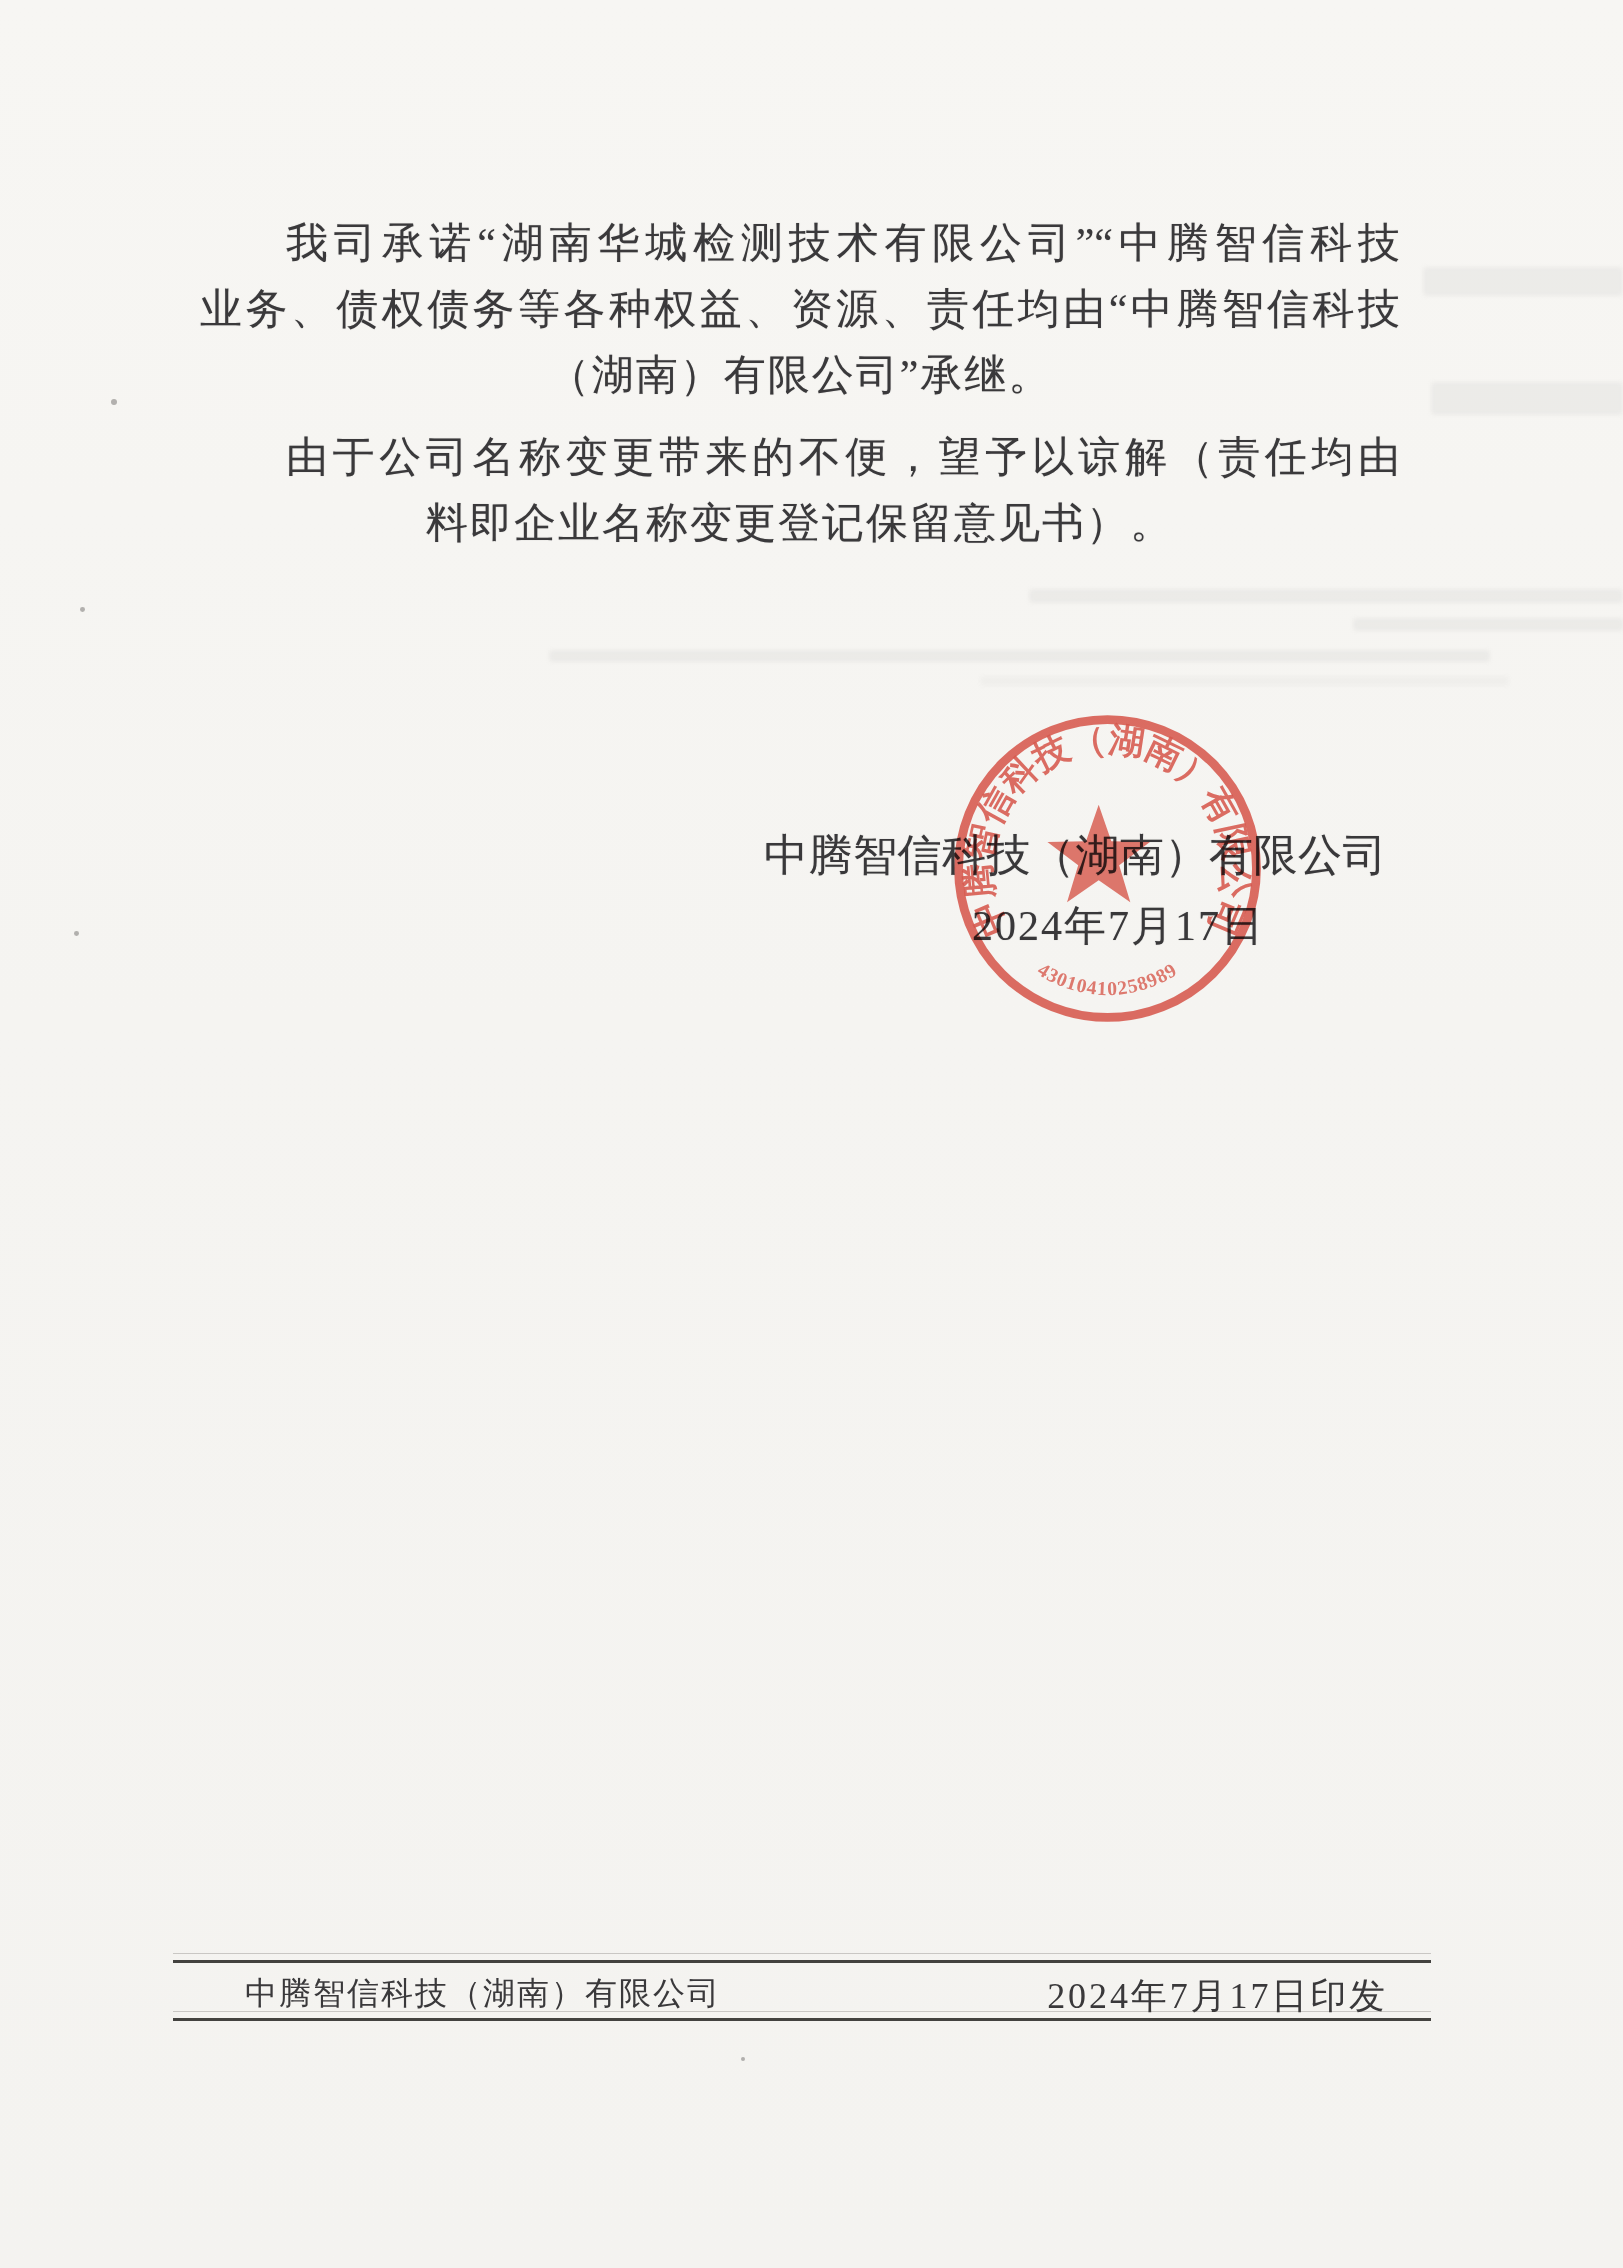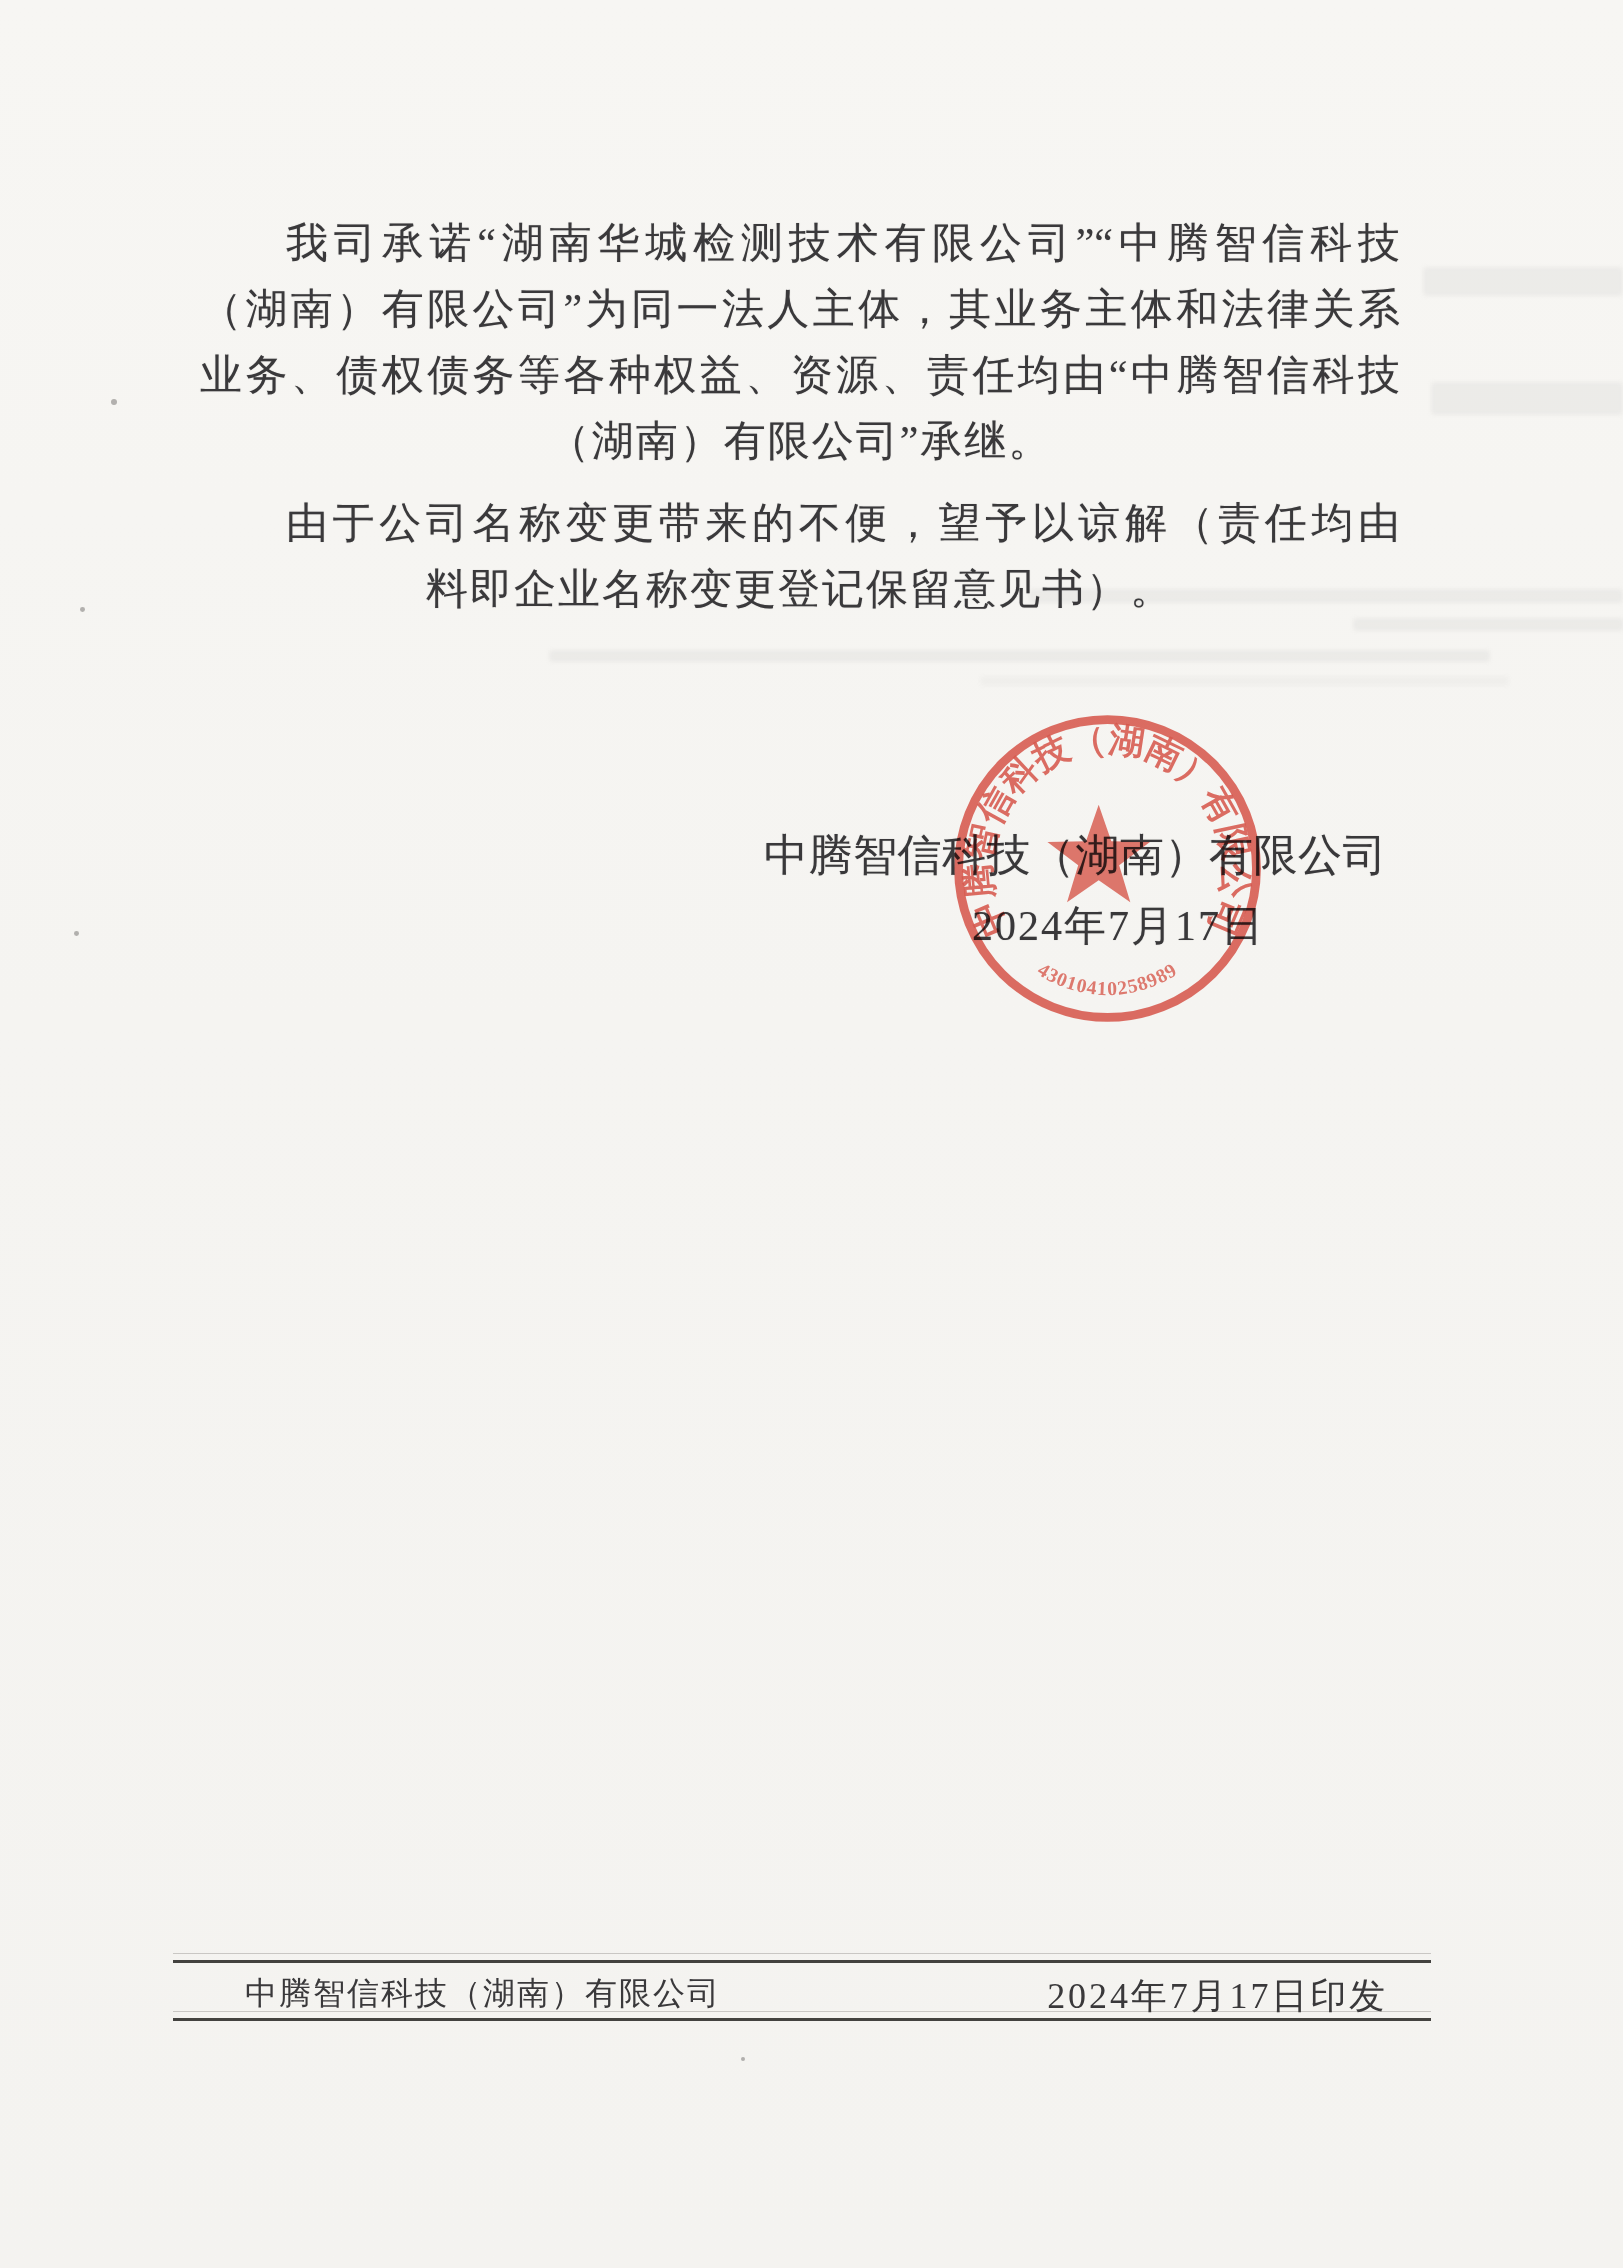--- a/index.html
+++ b/index.html
@@ -148,21 +148,20 @@
   <div class="artifact streak" style="left:1353px; top:618px; width:271px; height:12.7px;"></div>
   <div class="artifact streak" style="left:549px; top:650px; width:941px; height:11.8px;"></div>
   <div class="artifact streak" style="left:980px; top:676px; width:529px; height:9.8px; opacity:0.6;"></div>
   <div class="artifact speck" style="left:111px; top:399px; width:5.9px; height:5.9px;"></div>
   <div class="artifact speck" style="left:80px; top:607px; width:4.9px; height:4.9px;"></div>
   <div class="artifact speck" style="left:74px; top:931px; width:4.9px; height:4.9px;"></div>
   <div class="artifact speck" style="left:741px; top:2057px; width:3.9px; height:3.9px;"></div>
 
   <div class="body-text">
     <div class="line j indent">我司承诺“湖南华城检测技术有限公司”“中腾智信科技</div>
-    <div class="line j">（湖南）有限公司”为同一法人主体，其业务主体和法律关系</div>
     <div class="line j">业务、债权债务等各种权益、资源、责任均由“中腾智信科技</div>
     <div class="line">（湖南）有限公司”承继。</div>
     <div class="line j indent gap">由于公司名称变更带来的不便，望予以谅解（责任均由</div>
     <div class="line">料即企业名称变更登记保留意见书）。</div>
   </div>
 
   <div class="sig-company">中腾智信科技（湖南）有限公司</div>
   <div class="sig-date">2024年7月17日</div>
 
   <svg class="seal" viewBox="0 0 348 348">

